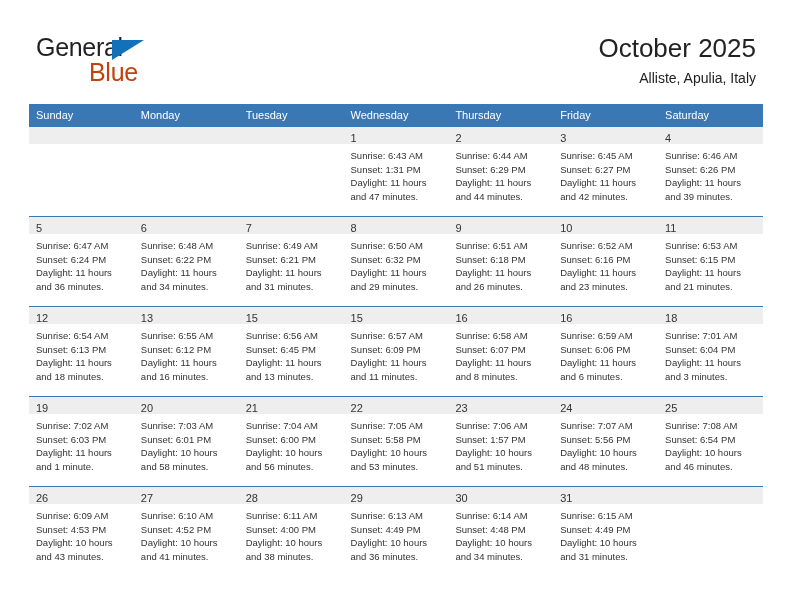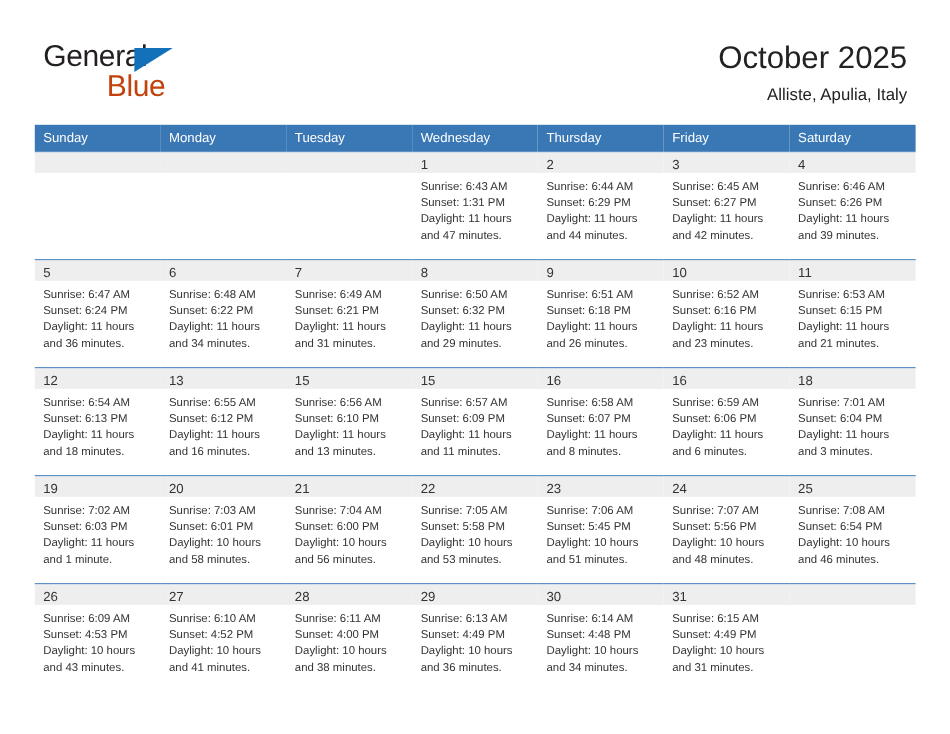--- a/index.html
+++ b/index.html
@@ -335,21 +335,21 @@
                 <div class="info-line">Daylight: 11 hours</div>
                 <div class="info-line">and 16 minutes.</div>
               </div>
             </div>
           </td>
           <td>
             <div class="cell">
               <div class="daynum-band"><span class="daynum">15</span></div>
               <div class="cell-body">
                 <div class="info-line">Sunrise: 6:56 AM</div>
-                <div class="info-line">Sunset: 6:10 PM</div>
+                <div class="info-line">Sunset: 6:45 PM</div>
                 <div class="info-line">Daylight: 11 hours</div>
                 <div class="info-line">and 13 minutes.</div>
               </div>
             </div>
           </td>
           <td>
             <div class="cell">
               <div class="daynum-band"><span class="daynum">15</span></div>
               <div class="cell-body">
                 <div class="info-line">Sunrise: 6:57 AM</div>
@@ -436,21 +436,21 @@
                 <div class="info-line">Daylight: 10 hours</div>
                 <div class="info-line">and 53 minutes.</div>
               </div>
             </div>
           </td>
           <td>
             <div class="cell">
               <div class="daynum-band"><span class="daynum">23</span></div>
               <div class="cell-body">
                 <div class="info-line">Sunrise: 7:06 AM</div>
-                <div class="info-line">Sunset: 5:45 PM</div>
+                <div class="info-line">Sunset: 1:57 PM</div>
                 <div class="info-line">Daylight: 10 hours</div>
                 <div class="info-line">and 51 minutes.</div>
               </div>
             </div>
           </td>
           <td>
             <div class="cell">
               <div class="daynum-band"><span class="daynum">24</span></div>
               <div class="cell-body">
                 <div class="info-line">Sunrise: 7:07 AM</div>

